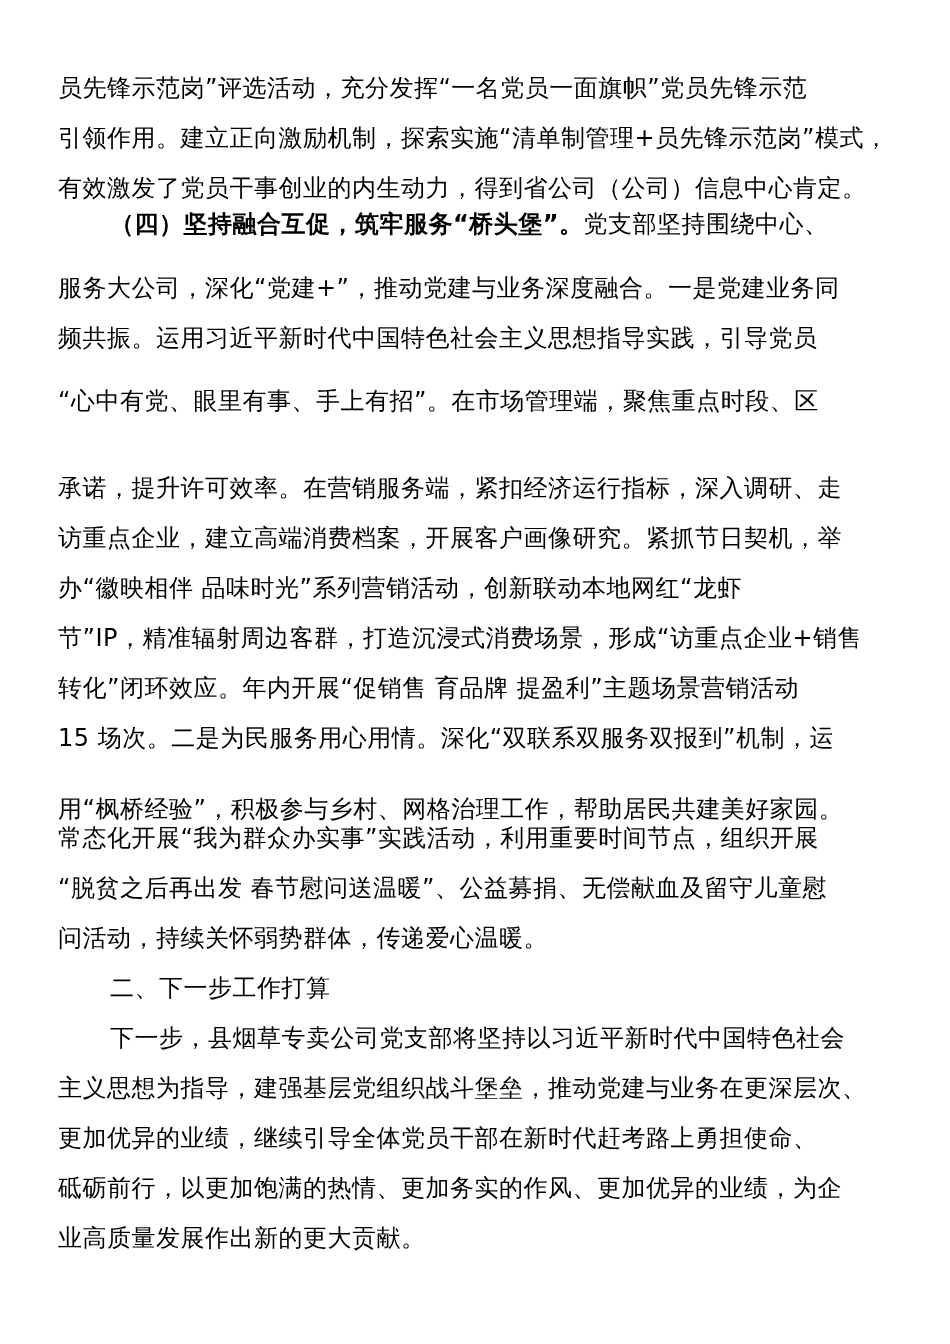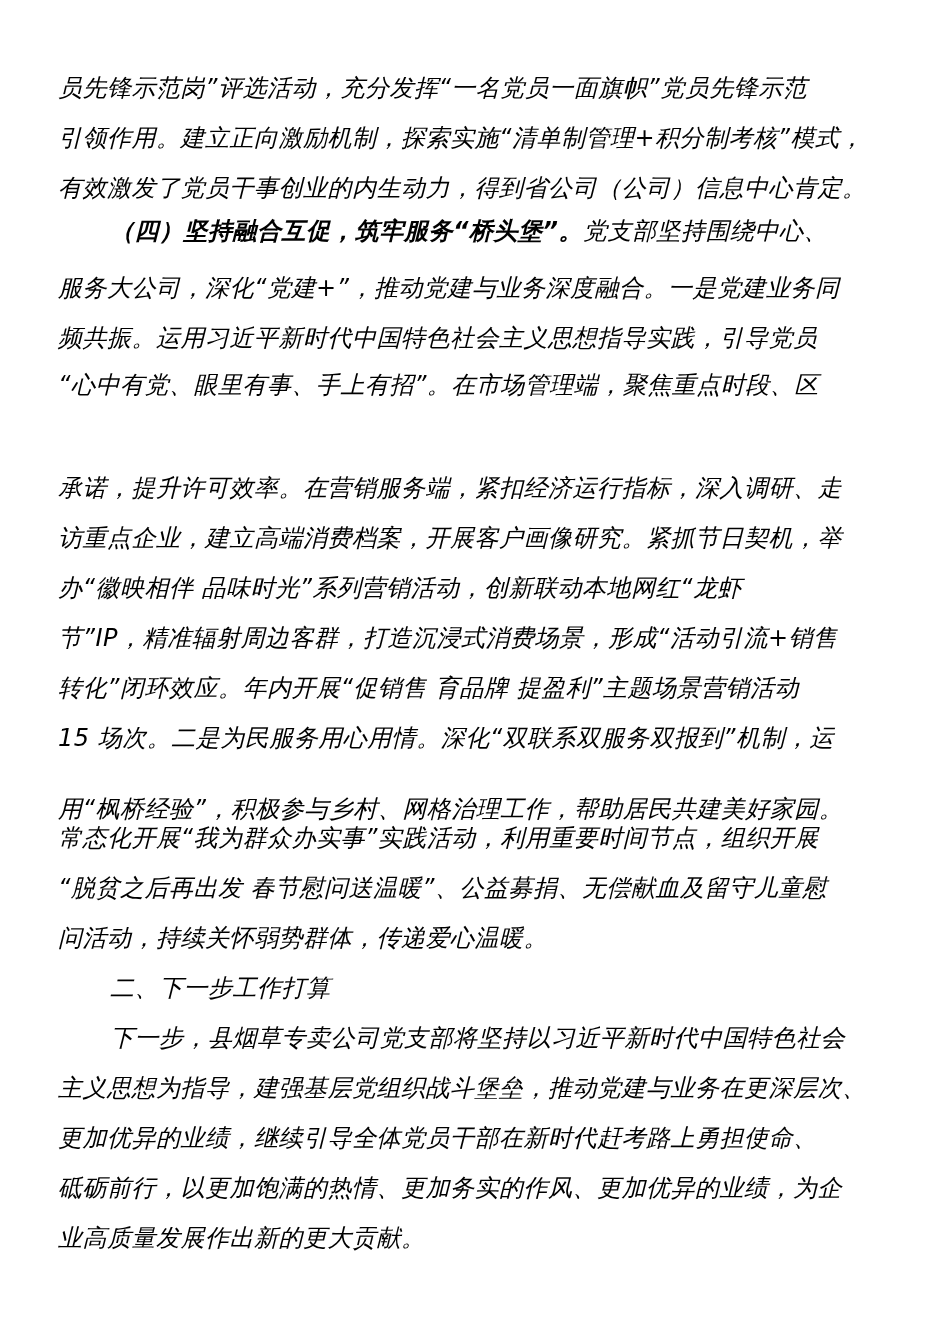--- a/index.html
+++ b/index.html
@@ -1,37 +1,37 @@
 <!DOCTYPE html>
 <html><head>
 <meta charset="utf-8">
 <style>
   html, body { margin:0; padding:0; background:#ffffff; }
   body { width:950px; height:1344px; position:relative; overflow:hidden;
          font-family: "DejaVu Sans", "Liberation Sans", sans-serif; color:#000; }
-  .page { position:absolute; left:0; top:0; width:950px; height:1344px; background:#fff;font-style:italic; }
+  .page { position:absolute; left:0; top:0; width:950px; height:1344px; background:#fff; }
   .line { position:absolute; left:58px; white-space:nowrap; font-size:24px; line-height:30px; letter-spacing:0.5px; }
   .indent { left:110px; }
   .bold { font-weight:bold; }
 </style>
 </head>
 <body>
 
 <div class="page">
   <div class="line" style="top:73px">员先锋示范岗”评选活动，充分发挥“一名党员一面旗帜”党员先锋示范</div>
-  <div class="line" style="top:123px">引领作用。建立正向激励机制，探索实施“清单制管理+积分制考核”模式，</div>
+  <div class="line" style="top:123px">引领作用。建立正向激励机制，探索实施“清单制管理+员先锋示范岗”模式，</div>
   <div class="line" style="top:173px">有效激发了党员干事创业的内生动力，得到省公司（公司）信息中心肯定。</div>
-  <div class="line indent" style="top:216px"><span class="bold">（四）坚持融合互促，筑牢服务“桥头堡”。</span><span>党支部坚持围绕中心、</span></div>
+  <div class="line indent" style="top:209px"><span class="bold">（四）坚持融合互促，筑牢服务“桥头堡”。</span><span>党支部坚持围绕中心、</span></div>
   <div class="line" style="top:273px">服务大公司，深化“党建+”，推动党建与业务深度融合。一是党建业务同</div>
   <div class="line" style="top:323px">频共振。运用习近平新时代中国特色社会主义思想指导实践，引导党员</div>
-  <div class="line" style="top:370px">“心中有党、眼里有事、手上有招”。在市场管理端，聚焦重点时段、区</div>
+  <div class="line" style="top:386px">“心中有党、眼里有事、手上有招”。在市场管理端，聚焦重点时段、区</div>
   <div class="line" style="top:523px">访重点企业，建立高端消费档案，开展客户画像研究。紧抓节日契机，举</div>
   <div class="line" style="top:473px">承诺，提升许可效率。在营销服务端，紧扣经济运行指标，深入调研、走</div>
   <div class="line" style="top:573px">办“徽映相伴 品味时光”系列营销活动，创新联动本地网红“龙虾</div>
-  <div class="line" style="top:623px">节”IP，精准辐射周边客群，打造沉浸式消费场景，形成“活动引流+销售</div>
+  <div class="line" style="top:623px">节”IP，精准辐射周边客群，打造沉浸式消费场景，形成“访重点企业+销售</div>
   <div class="line" style="top:673px">转化”闭环效应。年内开展“促销售 育品牌 提盈利”主题场景营销活动</div>
   <div class="line" style="top:723px">15 场次。二是为民服务用心用情。深化“双联系双服务双报到”机制，运</div>
   <div class="line" style="top:794px">用“枫桥经验”，积极参与乡村、网格治理工作，帮助居民共建美好家园。</div>
   <div class="line" style="top:823px">常态化开展“我为群众办实事”实践活动，利用重要时间节点，组织开展</div>
   <div class="line" style="top:873px">“脱贫之后再出发 春节慰问送温暖”、公益募捐、无偿献血及留守儿童慰</div>
   <div class="line indent" style="top:973px">二、下一步工作打算</div>
   <div class="line" style="top:923px">问活动，持续关怀弱势群体，传递爱心温暖。</div>
   <div class="line indent" style="top:1023px">下一步，县烟草专卖公司党支部将坚持以习近平新时代中国特色社会</div>
   <div class="line" style="top:1073px">主义思想为指导，建强基层党组织战斗堡垒，推动党建与业务在更深层次、</div>
   <div class="line" style="top:1123px">更加优异的业绩，继续引导全体党员干部在新时代赶考路上勇担使命、</div>

